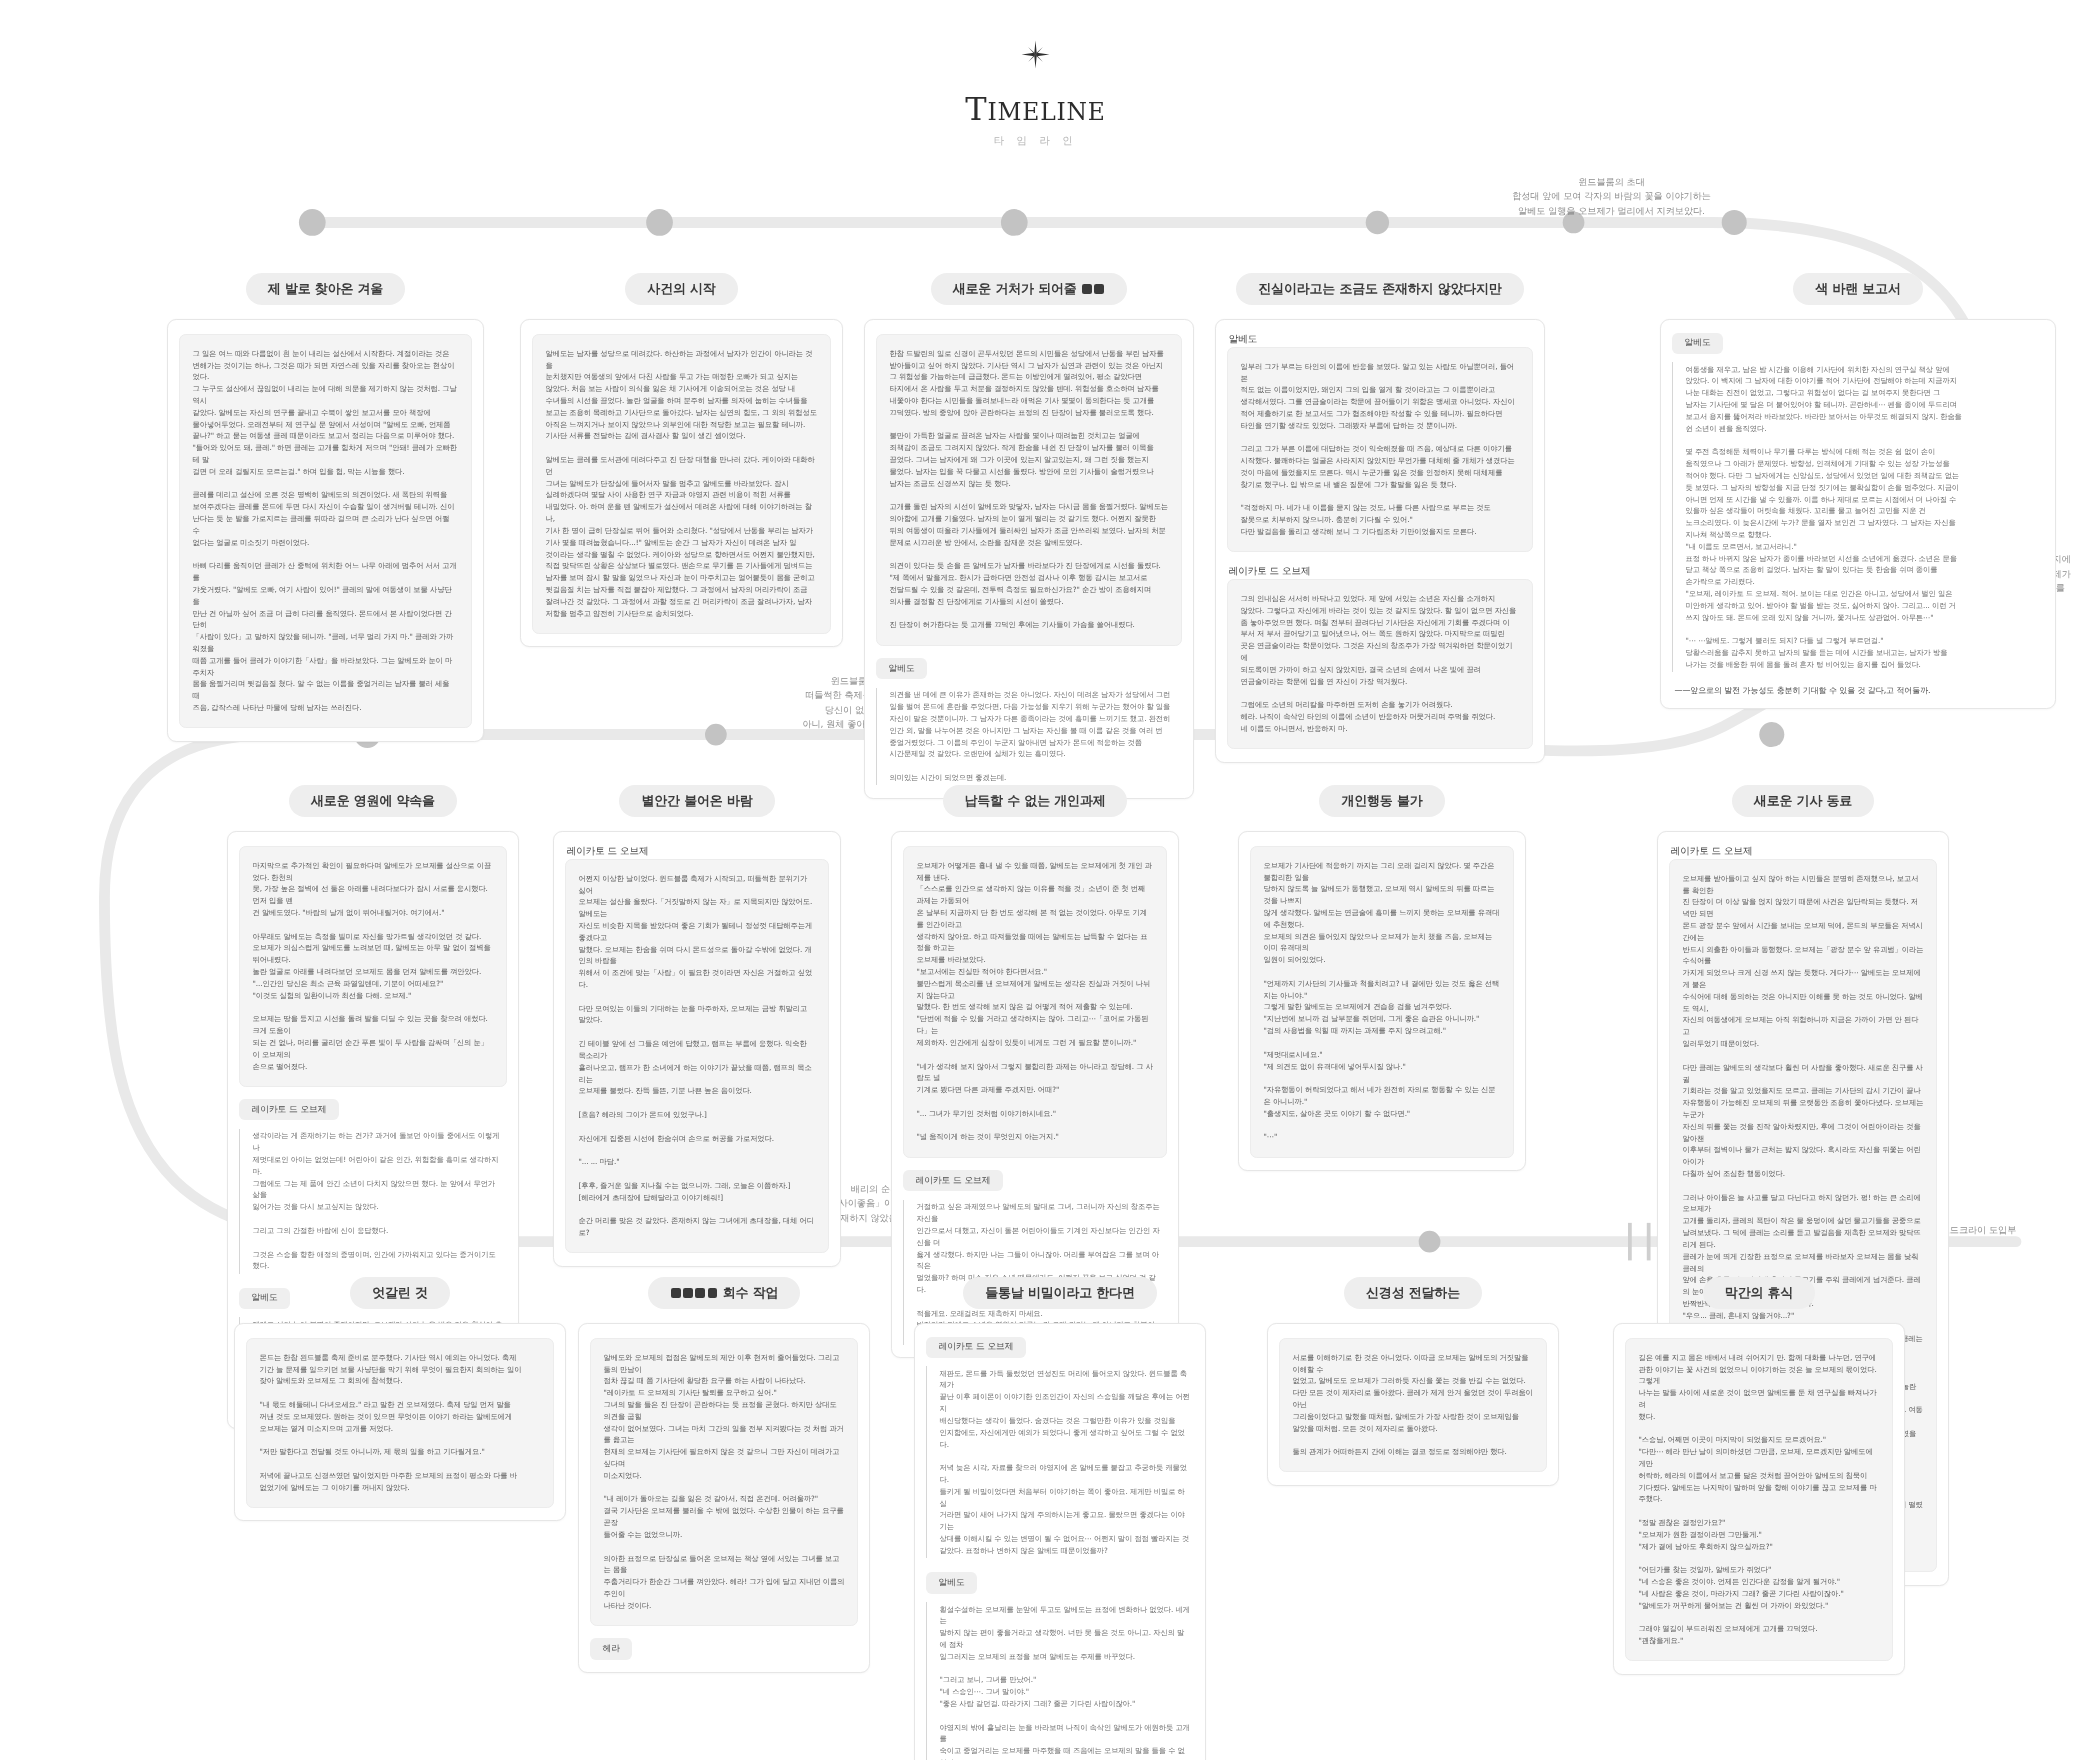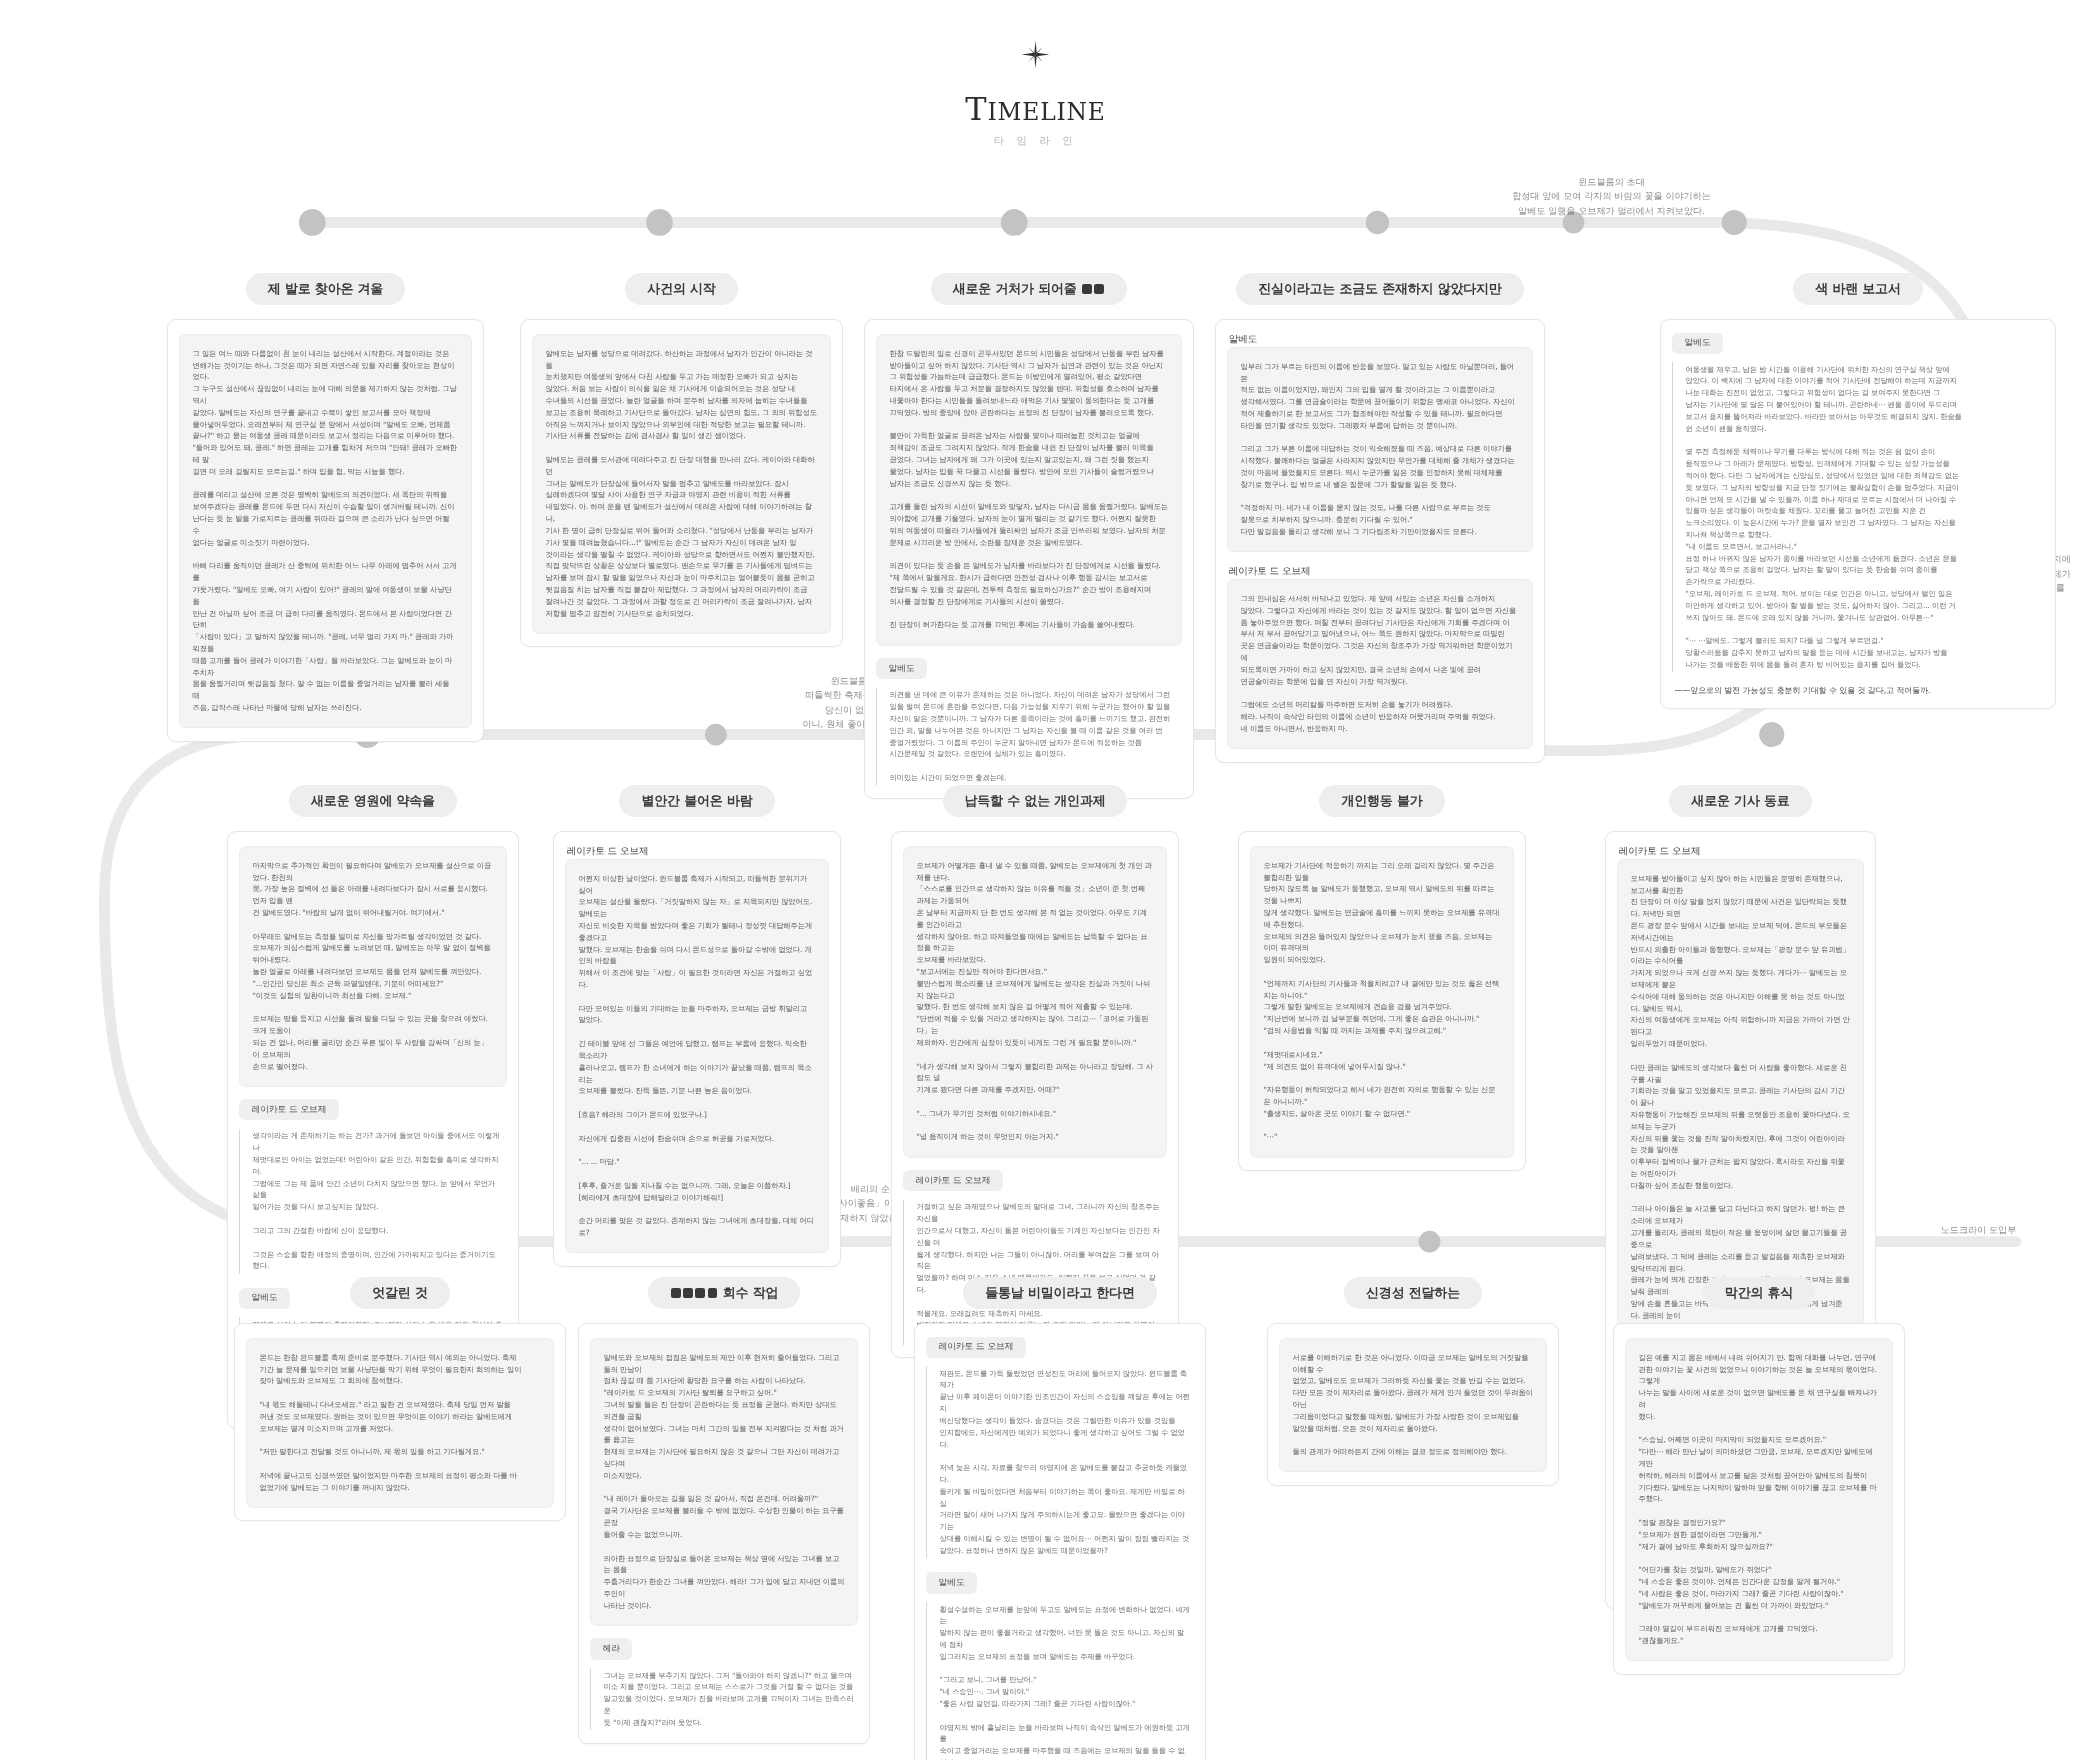--- a/index.html
+++ b/index.html
@@ -455,21 +455,21 @@
 
 "제멋대로시네요."
 "제 의견도 없이 유격대에 넣어두시질 않나."
 
 "자유행동이 허락되었다고 해서 네가 완전히 자의로 행동할 수 있는 신분은 아니니까."
 "출생지도, 살아온 곳도 이야기 할 수 없다면."
 
 "⋯"</div>
       </div>
     </div>
-  <div class="entry" style="left:1605px; top:785px; width:271px;">
+  <div class="entry" style="left:1657px; top:785px; width:292px;">
       <div class="title-wrap"><div class="entry-title"><span>새로운 기사 동료</span></div></div>
       <div class="card"><div class="speaker plain">레이카토 드 오브제</div><div class="panel sec">오브제를 받아들이고 싶지 않아 하는 시민들은 분명히 존재했으나, 보고서를 확인한
 진 단장이 더 이상 말을 얹지 않았기 때문에 사건은 일단락되는 듯했다. 저녁만 되면
 몬드 광장 분수 앞에서 시간을 보내는 오브제 덕에, 몬드의 부모들은 저녁시간에는
 반드시 외출한 아이들과 동행했다. 오브제는「광장 분수 앞 유괴범」이라는 수식어를
 가지게 되었으나 크게 신경 쓰지 않는 듯했다. 게다가⋯ 알베도는 오브제에게 붙은
 수식어에 대해 동의하는 것은 아니지만 이해를 못 하는 것도 아니었다. 알베도 역시,
 자신의 여동생에게 오브제는 아직 위험하니까 지금은 가까이 가면 안 된다고
 일러두었기 때문이었다.
 
@@ -530,24 +530,21 @@
 생각이 없어보였다. 그녀는 마치 그간의 일을 전부 지켜봤다는 것 처럼 과거를 읊고는
 현재의 오브제는 기사단에 필요하지 않은 것 같으니 그만 자신이 데려가고 싶다며
 미소지었다.
 
 "내 레이가 돌아오는 길을 잃은 것 같아서, 직접 온건데. 어려울까?"
 결국 기사단은 오브제를 불러올 수 밖에 없었다. 수상한 인물이 하는 요구를 곧장
 들어줄 수는 없었으니까.
 
 의아한 표정으로 단장실로 들어온 오브제는 책상 옆에 서있는 그녀를 보고는 몸을
 주춤거리다가 한순간 그녀를 껴안았다. 헤라! 그가 입에 달고 지내던 이름의 주인이
-나타난 것이다.</div><div class="speaker">헤라</div><div class="quote">그녀는 오브제를 부추기지 않았다. 그저 "돌아와야 하지 않겠니?" 하고 물으며
-미소 지을 뿐이었다. 그리고 오브제는 스스로가 그것을 거절 할 수 없다는 것을
-알고있을 것이었다. 오브제가 진을 바라보며 고개를 끄덕이자 그녀는 만족스러운
-듯 "이제 괜찮지?"라며 웃었다.</div></div>
+나타난 것이다.</div><div class="speaker">헤라</div></div>
     </div>
   <div class="entry" style="left:914px; top:1277px; width:292px;">
       <div class="title-wrap"><div class="entry-title"><span>들통날 비밀이라고 한다면</span></div></div>
       <div class="card"><div class="speaker">레이카토 드 오브제</div><div class="quote">재판도, 몬드를 가득 둘렀었던 연성진도 머리에 들어오지 않았다. 윈드블룸 축제가
 끝난 이후 페이몬이 이야기한 인조인간이 자신의 스승임을 깨달은 후에는 어쩐지
 배신당했다는 생각이 들었다. 숨겼다는 것은 그럴만한 이유가 있을 것임을
 인지함에도, 자신에게만 예외가 되었다니 좋게 생각하고 싶어도 그럴 수 없었다.
 
 저녁 늦은 시각, 자료를 찾으러 야영지에 온 알베도를 붙잡고 추궁하듯 캐물었다.
 들키게 될 비밀이었다면 처음부터 이야기하는 쪽이 좋아요. 제게만 비밀로 하실

